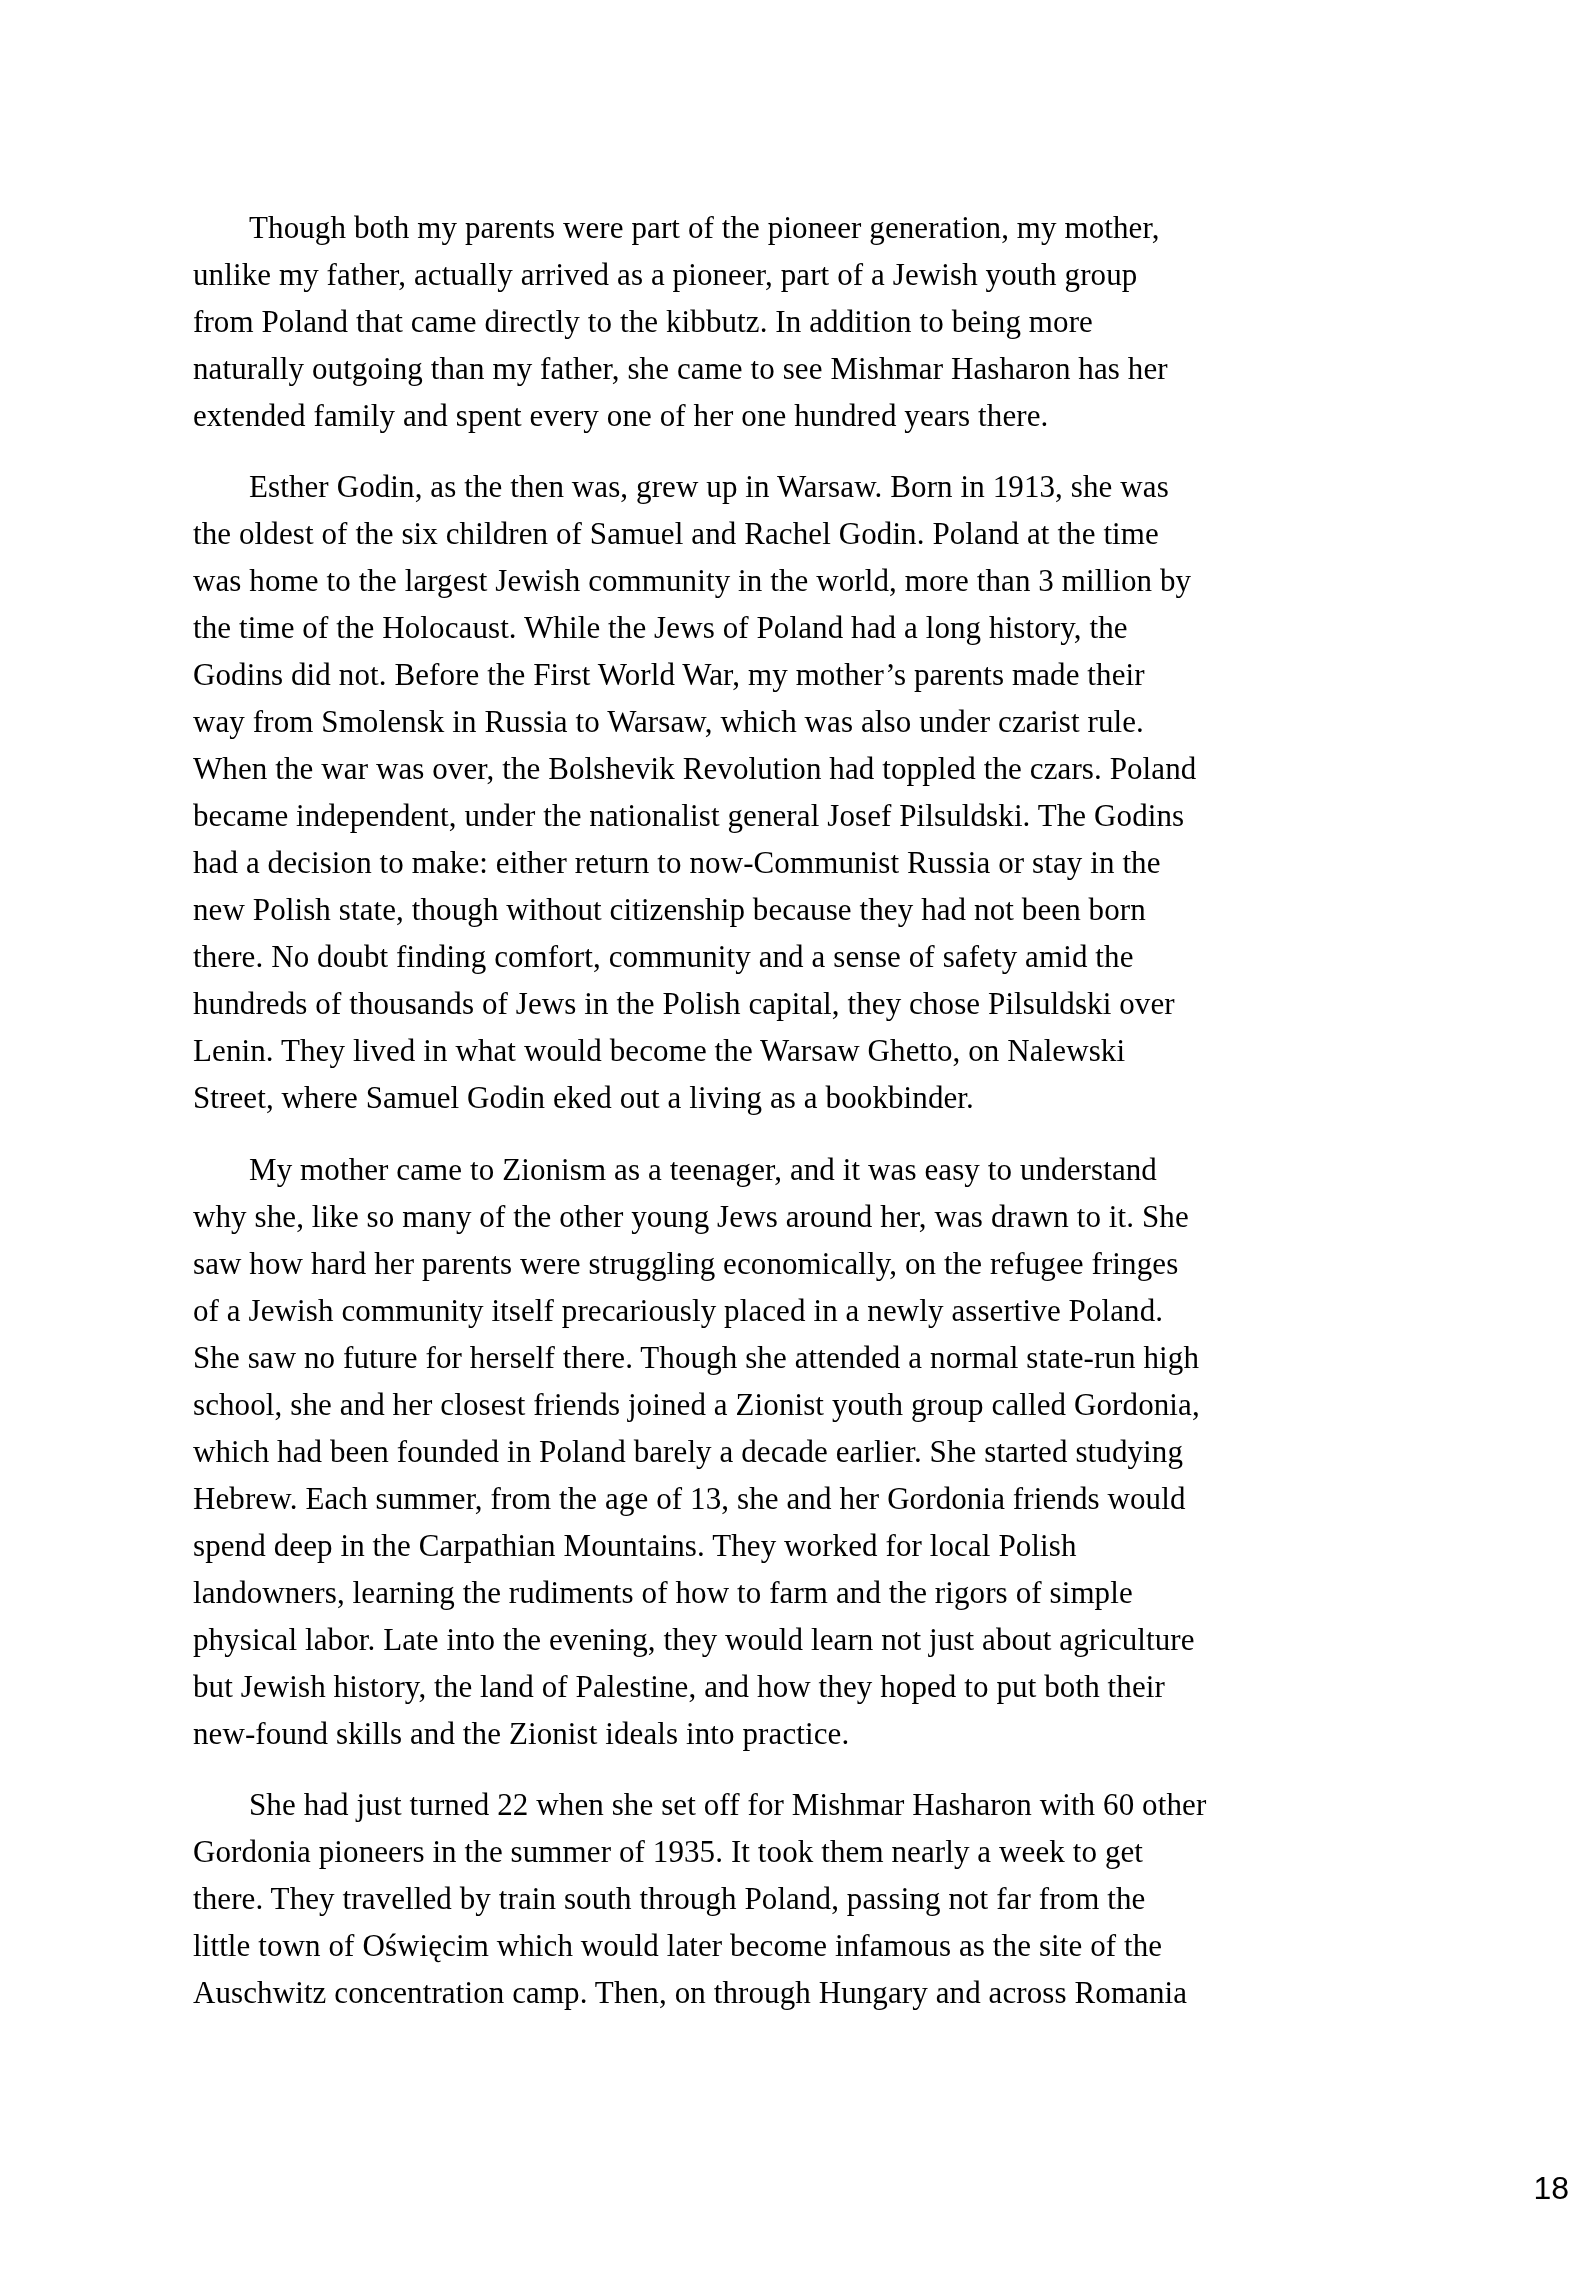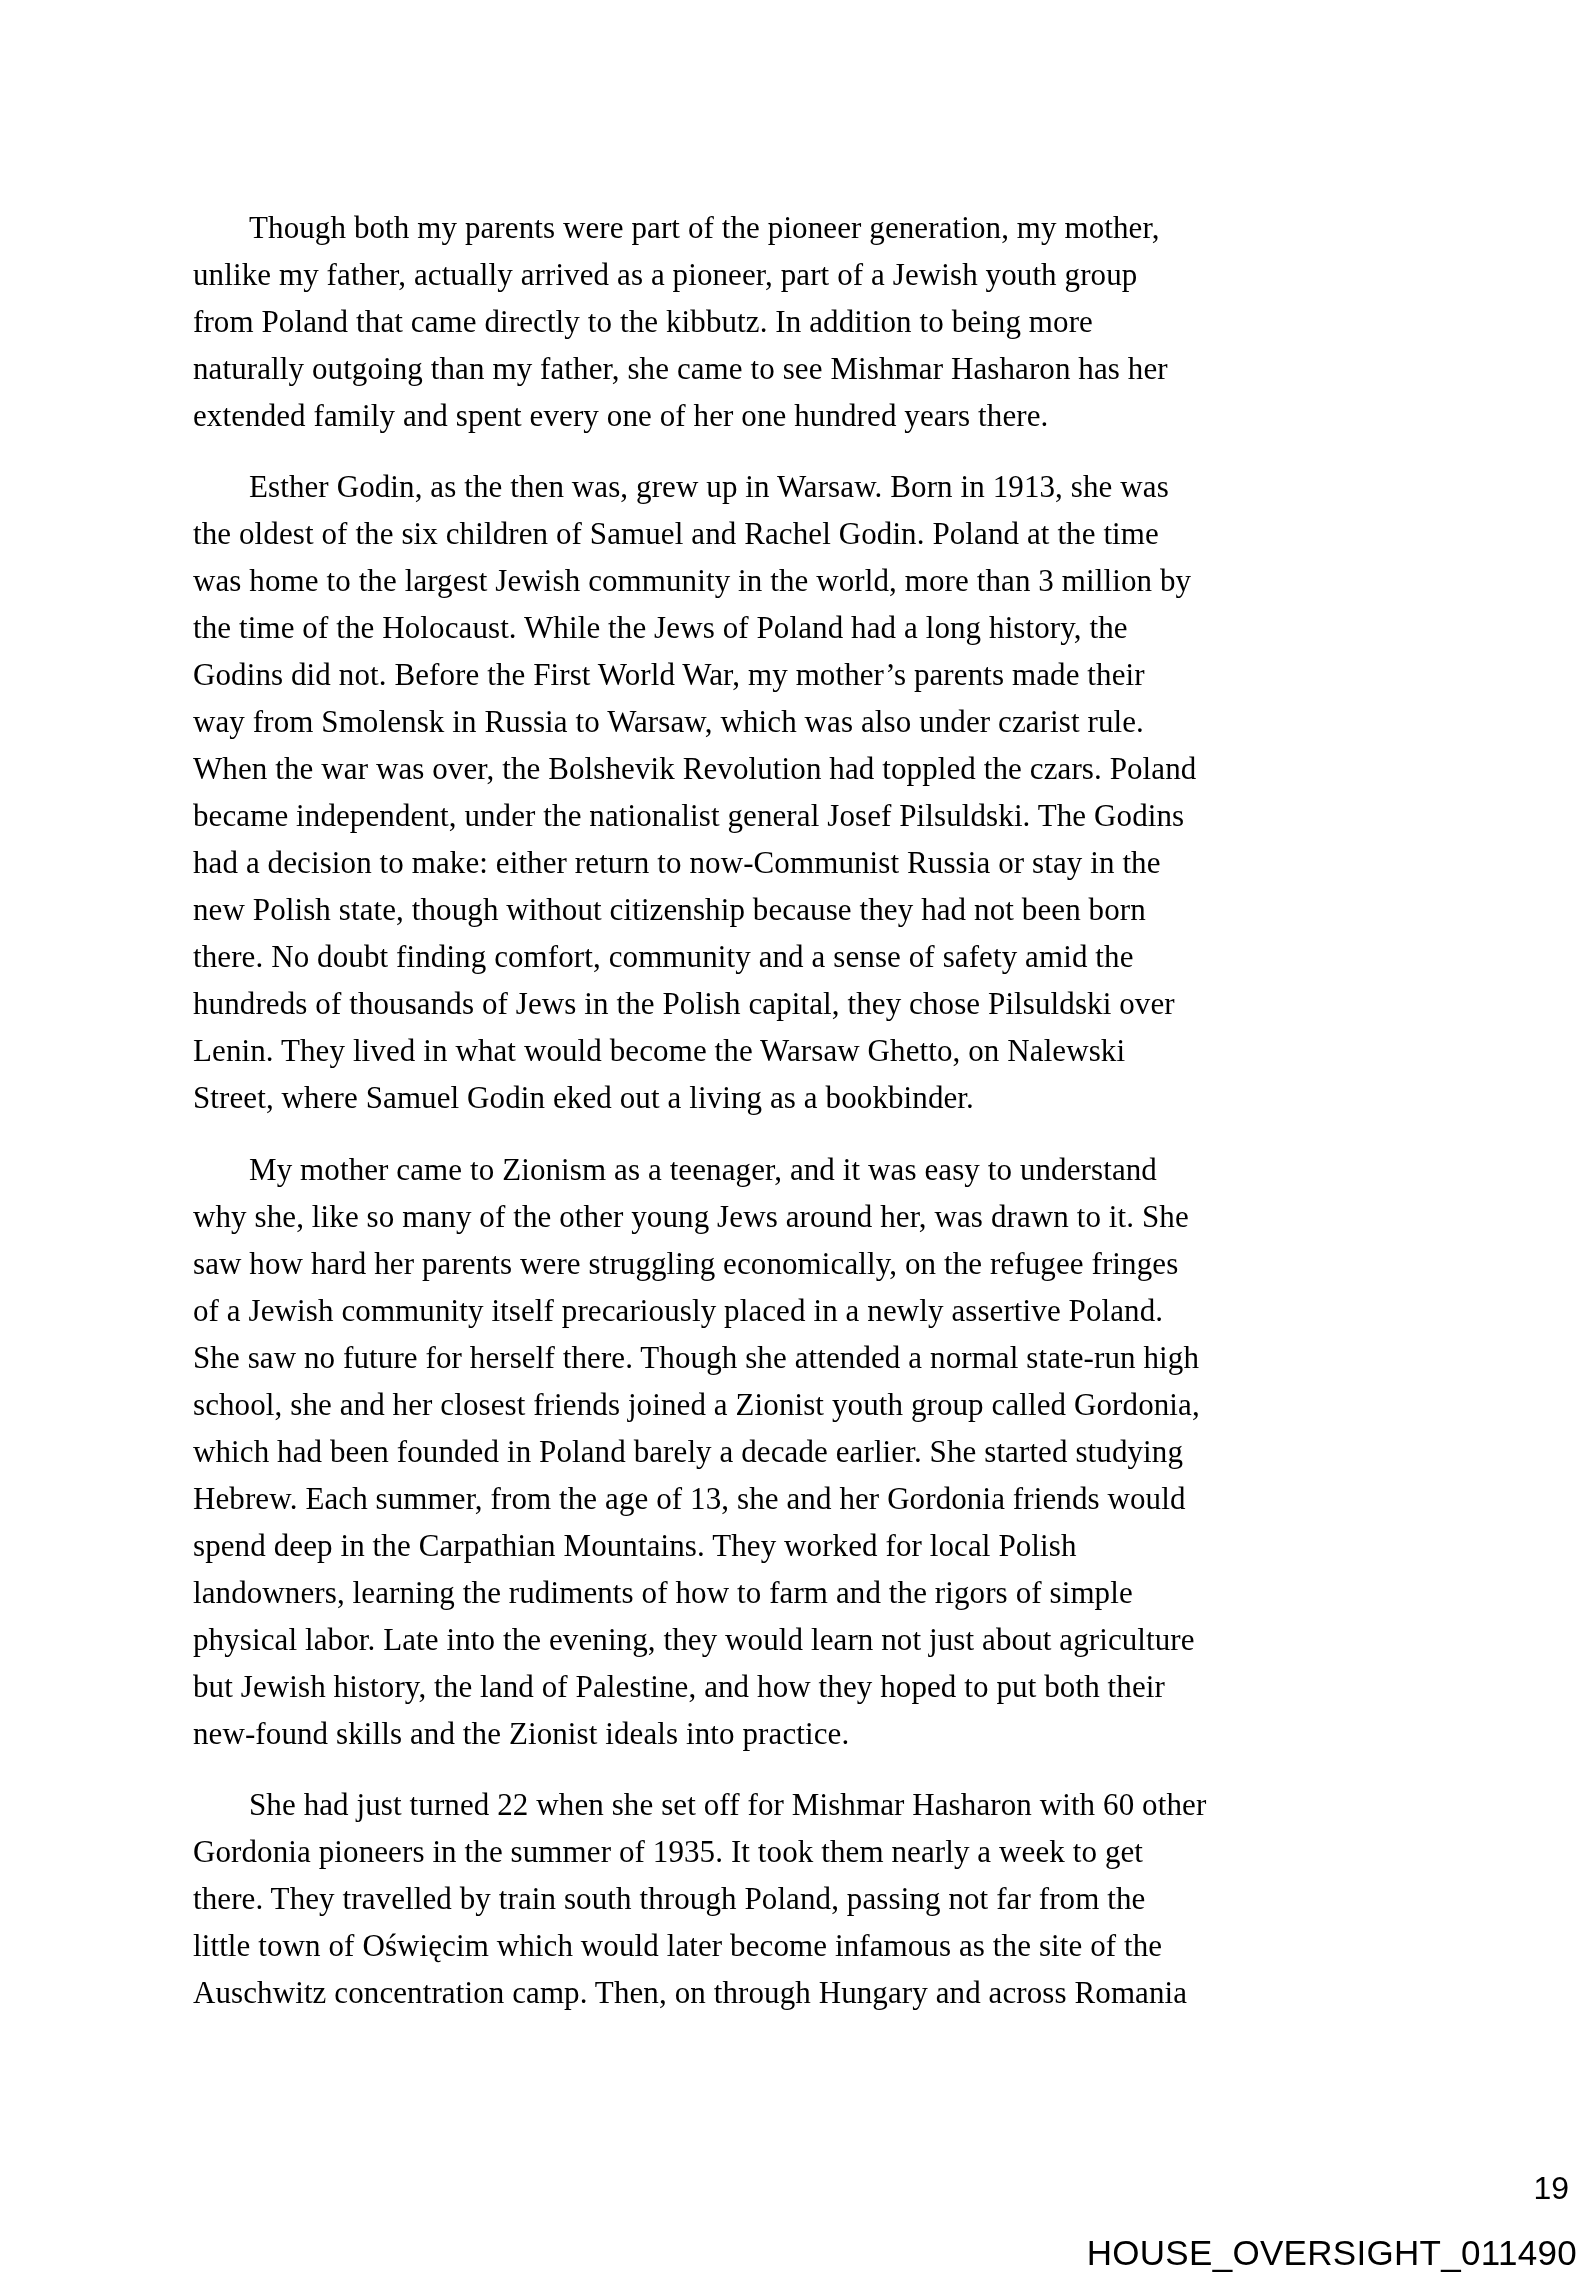--- a/index.html
+++ b/index.html
@@ -86,18 +86,17 @@
 physical labor. Late into the evening, they would learn not just about agriculture
 but Jewish history, the land of Palestine, and how they hoped to put both their
 new-found skills and the Zionist ideals into practice.</p>
     <p>She had just turned 22 when she set off for Mishmar Hasharon with 60 other
 Gordonia pioneers in the summer of 1935. It took them nearly a week to get
 there. They travelled by train south through Poland, passing not far from the
 little town of Oświęcim which would later become infamous as the site of the
 Auschwitz concentration camp. Then, on through Hungary and across Romania</p>
   </div>
 
-  <div class="page-number">19</div>
+  <div class="page-number">18</div>
 
-  <div class="bates-stamp">HOUSE_OVERSIGHT_011490</div>
 
 </div>
 
 
 </body></html>

